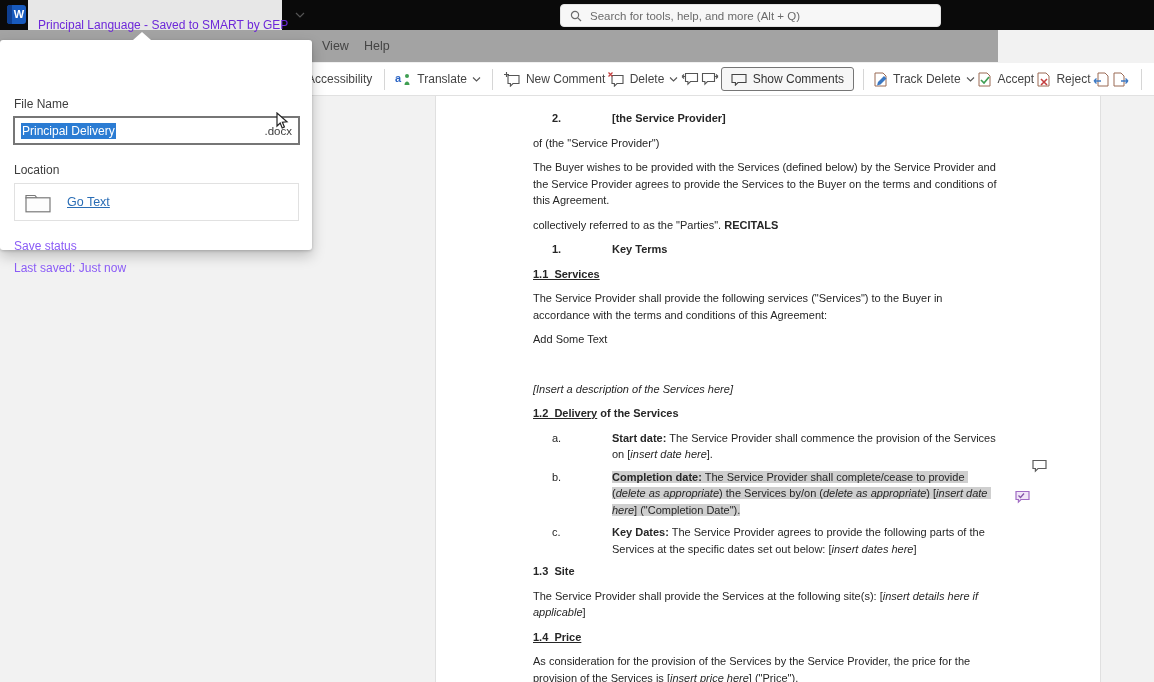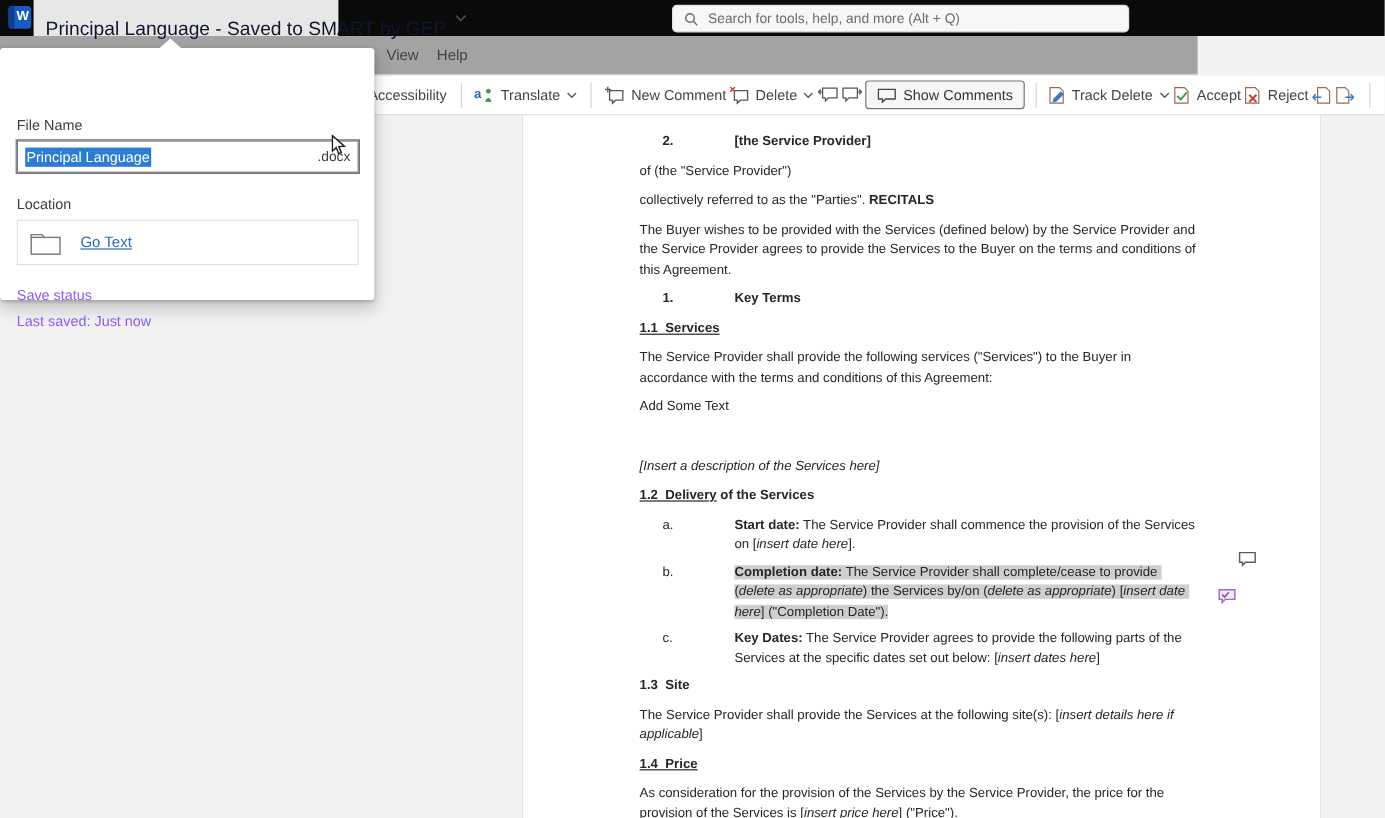--- a/index.html
+++ b/index.html
@@ -9,21 +9,21 @@
 
   
   .titlebar { position:absolute; left:0; top:0; width:1154px; height:30px; background:#0a0a0a; z-index:30; }
   .word-icon { position:absolute; left:7px; top:5px; width:19px; height:19px; border-radius:3px;
                background:#185abd; overflow:hidden; }
   .word-icon .strip { position:absolute; left:0; top:0; width:5px; height:19px; background:#0e3e8f; }
   .word-icon .w { position:absolute; left:5px; top:0; width:14px; height:19px; color:#fff; font-size:11px;
                   font-weight:bold; text-align:center; line-height:19px; }
   .title-chip { position:absolute; left:28px; top:0; height:30px; width:254px; background:#e7e7e7;
                 display:flex; align-items:center; padding:0 10px; cursor:default; }
-  .title-chip .t { font-size:16px; color:#0f172a; white-space:nowrap;margin-top:20px; }
+  .title-chip .t { font-size:12px; color:#6d28d9; white-space:nowrap;margin-top:20px; }
   .title-chip svg { margin-left:7px; flex:none; }
   .searchbox { position:absolute; left:560px; top:4px; width:381px; height:23px; background:#f7f7f7;
                border:1px solid #e3e3e3; border-radius:4px; display:flex; align-items:center; padding:0 9px; }
   .searchbox .ph { font-size:11.5px; color:#6b6b6b; margin-left:8px; white-space:nowrap; }
 
   
   .menubar { position:absolute; left:0; top:30px; width:998px; height:33px; background:#a3a3a3;
              border-bottom:1px solid #f0f0f0; z-index:5; }
   .menu-item { position:absolute; top:0; height:33px; line-height:33px; font-size:12.5px; color:#444; cursor:default; }
 
@@ -212,23 +212,23 @@
     <div class="page">
       <div class="doc">
 
         <div class="li li2 para" style="margin-bottom:8px;">
           <span class="num b">2.</span>
           <span class="body b">[the Service Provider]</span>
         </div>
 
         <div class="para"><span>of (the "Service Provider")</span></div>
 
+        <div class="para"><span>The Buyer wishes to be provided with the Services (defined below) by the Service Provider and the Service Provider agrees to provide the Services to the Buyer on the terms and conditions of this Agreement.</span></div>
+
         <div class="para"><span>collectively referred to as the "Parties". </span><span class="b">RECITALS</span></div>
-
-        <div class="para"><span>The Buyer wishes to be provided with the Services (defined below) by the Service Provider and the Service Provider agrees to provide the Services to the Buyer on the terms and conditions of this Agreement.</span></div>
 
         <div class="li li2 para" style="margin-bottom:8px;">
           <span class="num b">1.</span>
           <span class="body b">Key Terms</span>
         </div>
 
         <div class="para b u"><span>1.1  Services</span></div>
 
         <div class="para"><span>The Service Provider shall provide the following services ("Services") to the Buyer in accordance with the terms and conditions of this Agreement:</span></div>
 
@@ -278,21 +278,21 @@
       </svg>
     </div>
   </div>
 
   <div class="panel">
     <div class="notch"></div>
 
     <div class="fld-label" style="top:57px;">File Name</div>
 
     <div class="name-input">
-      <span class="sel">Principal Language</span>
+      <span class="sel">Principal Delivery</span>
       <span class="ext">.docx</span>
     </div>
 
     <div class="fld-label" style="top:123px;">Location</div>
 
     <div class="loc-box">
       <svg width="26" height="22" viewBox="0 0 26 22">
         <path d="M1 4.5h9l2 2.5H1z" fill="#fdfdfd" stroke="#7a7a7a" stroke-width="1.2"></path>
         <rect x="1" y="6.8" width="24" height="14" fill="#fdfdfd" stroke="#7a7a7a" stroke-width="1.2"></rect>
       </svg>

